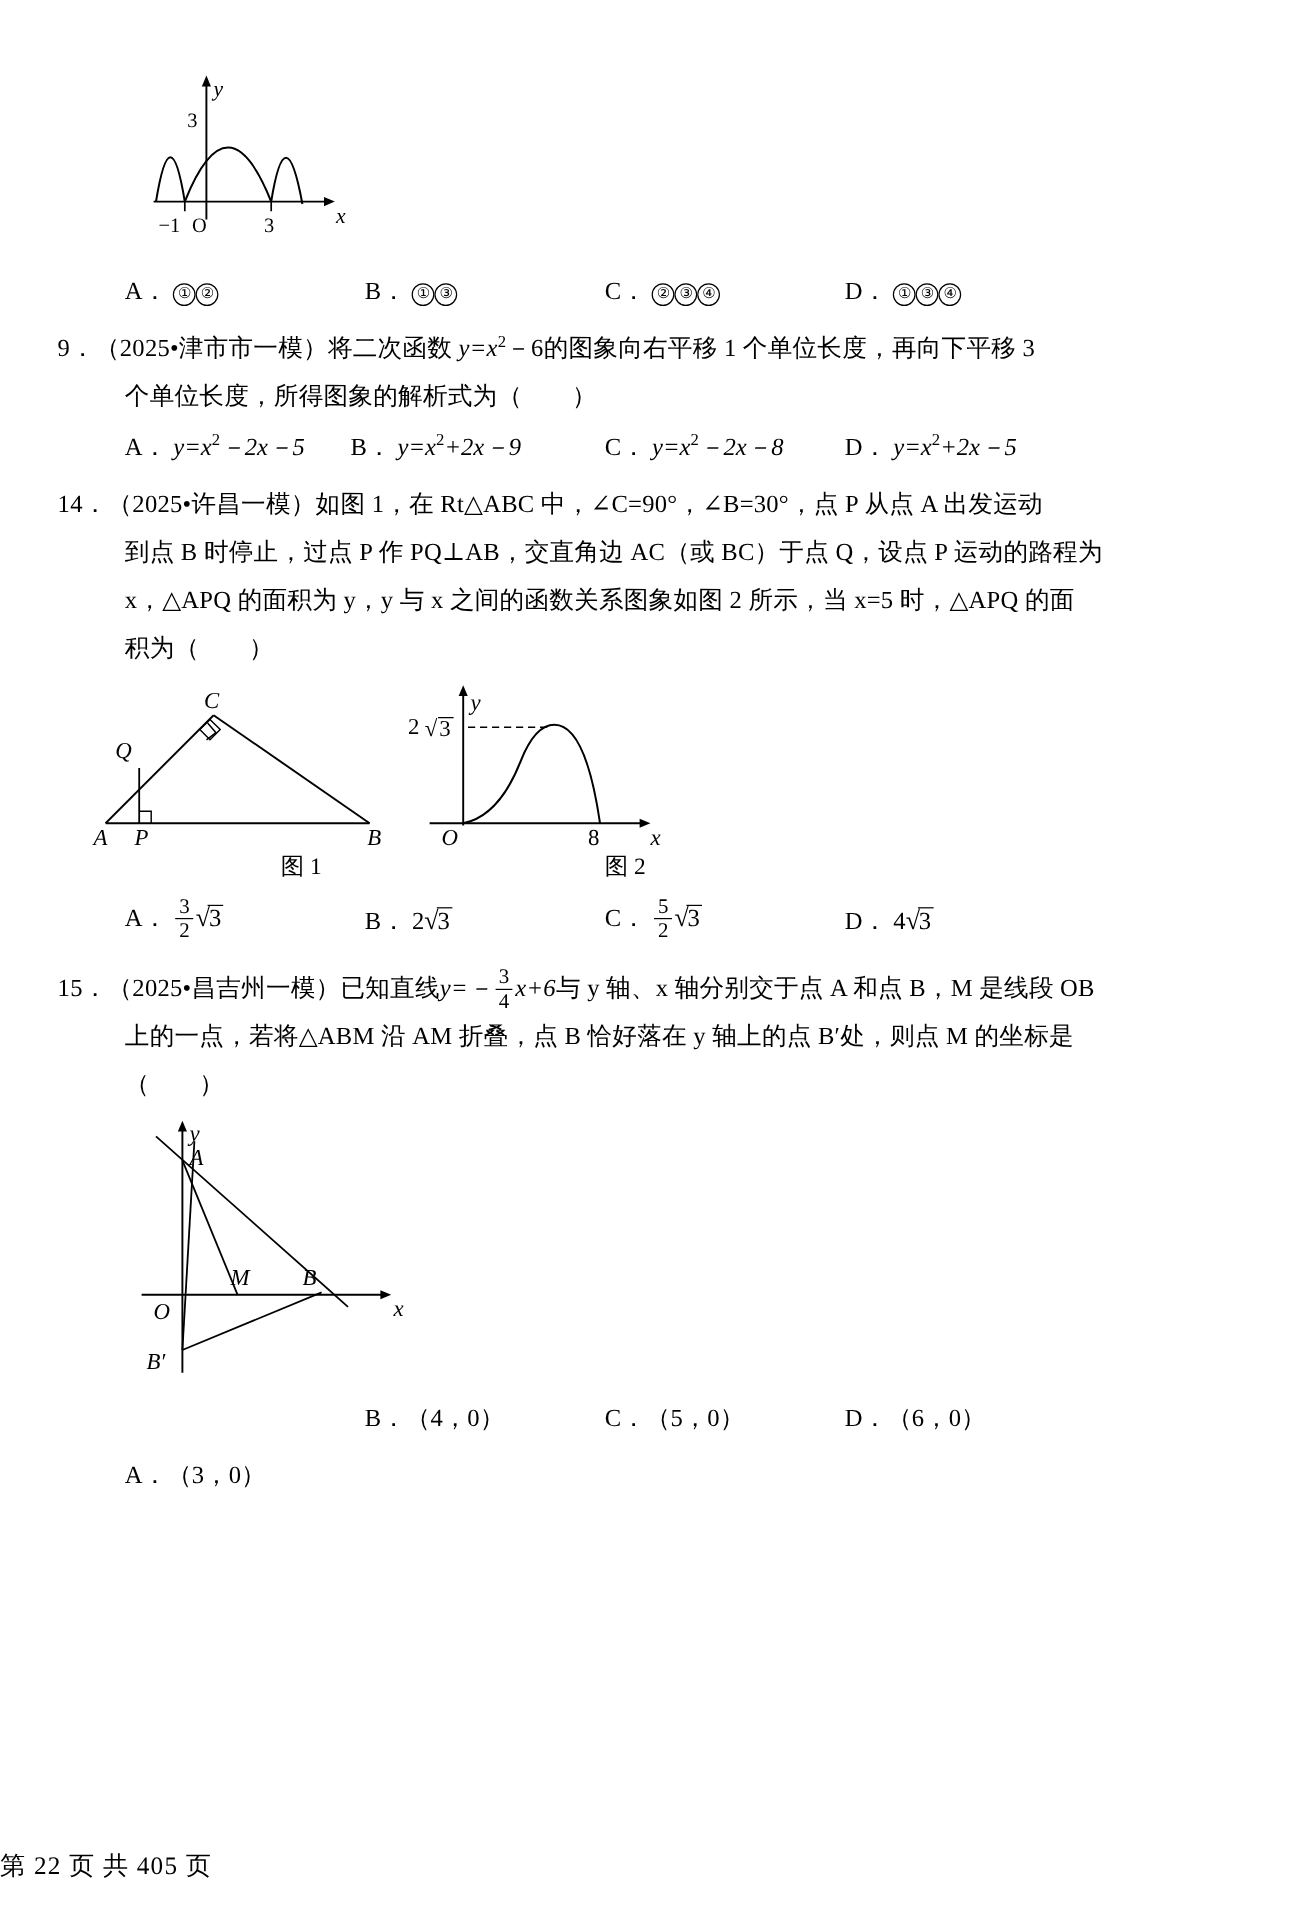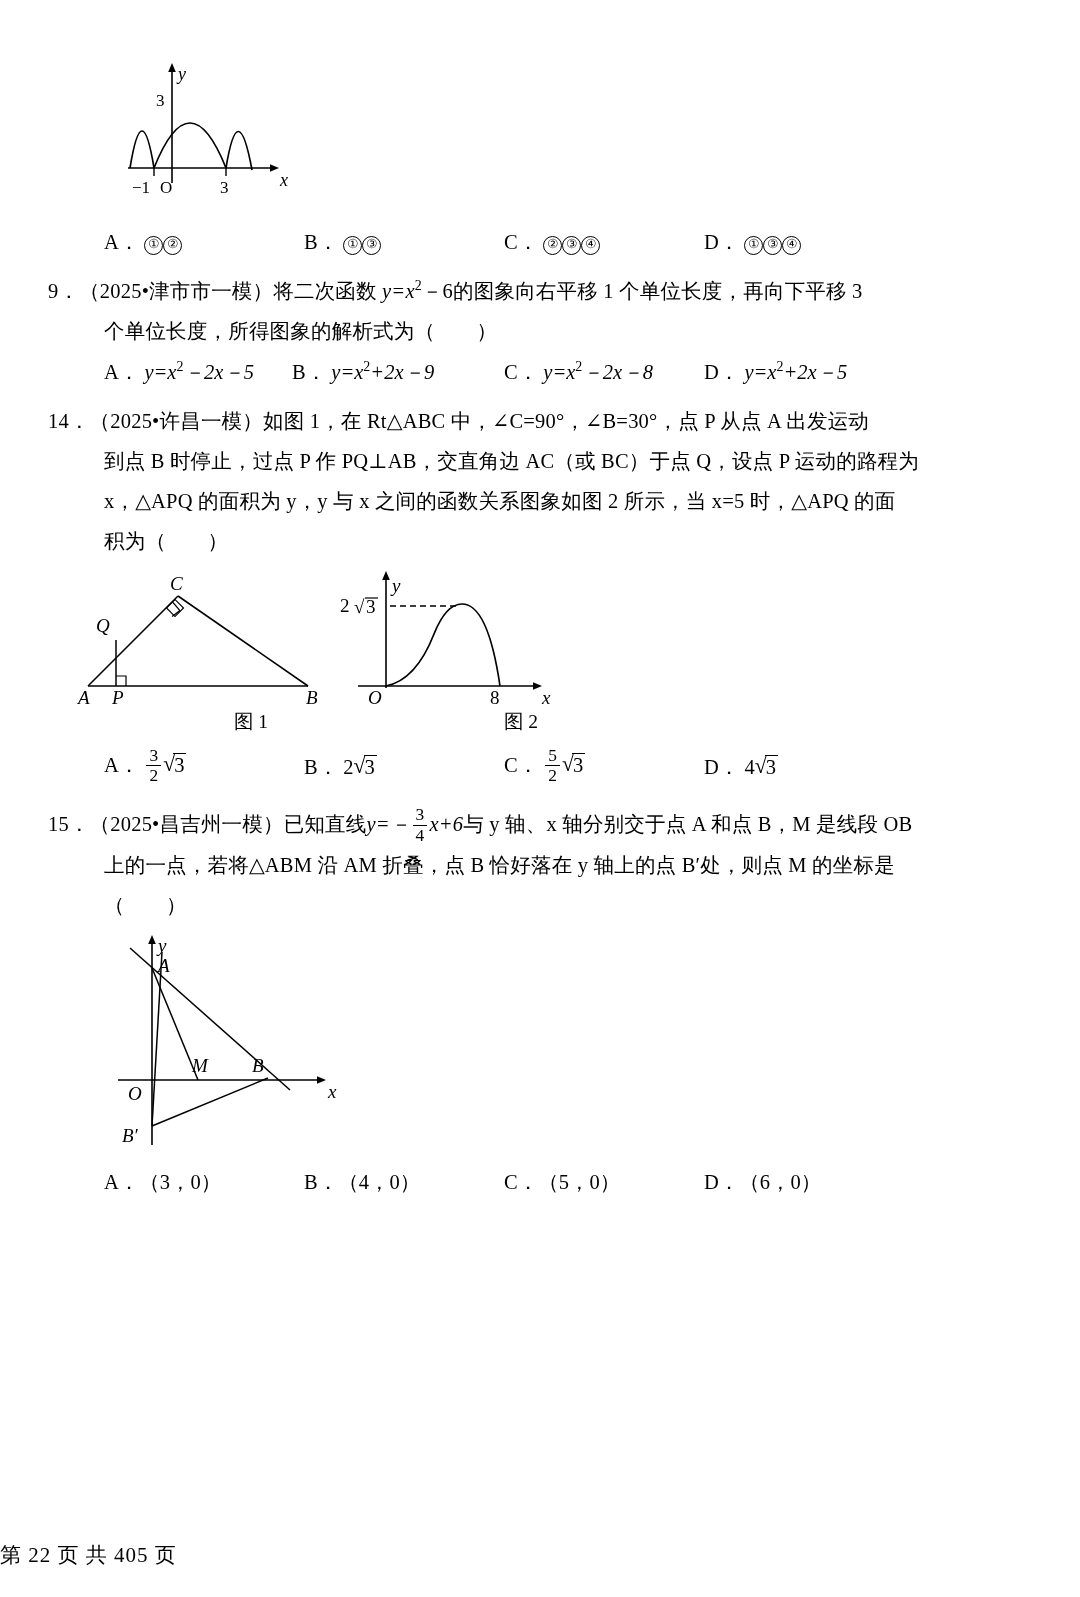--- a/index.html
+++ b/index.html
@@ -278,21 +278,21 @@
         <text x="92" y="142" font-family="Liberation Serif, serif" font-style="italic" font-size="19">M</text>
         <text x="152" y="142" font-family="Liberation Serif, serif" font-style="italic" font-size="19">B</text>
         <text x="28" y="170" font-family="Liberation Serif, serif" font-style="italic" font-size="19">O</text>
         <text x="22" y="212" font-family="Liberation Serif, serif" font-style="italic" font-size="19">B′</text>
         <text x="58" y="22" font-family="Liberation Serif, serif" font-style="italic" font-size="19">y</text>
         <text x="228" y="168" font-family="Liberation Serif, serif" font-style="italic" font-size="19">x</text>
       </svg>
     </div>
 
     <div class="opts" style="margin-top:8px;">
-      <div style="width:200px;">
+      <div style="width:200px;margin-top:48px;">
         <span>A．</span><span>（3，0）</span>
       </div>
       <div style="width:200px;">
         <span>B．</span><span>（4，0）</span>
       </div>
       <div style="width:200px;">
         <span>C．</span><span>（5，0）</span>
       </div>
       <div>
         <span>D．</span><span>（6，0）</span>

